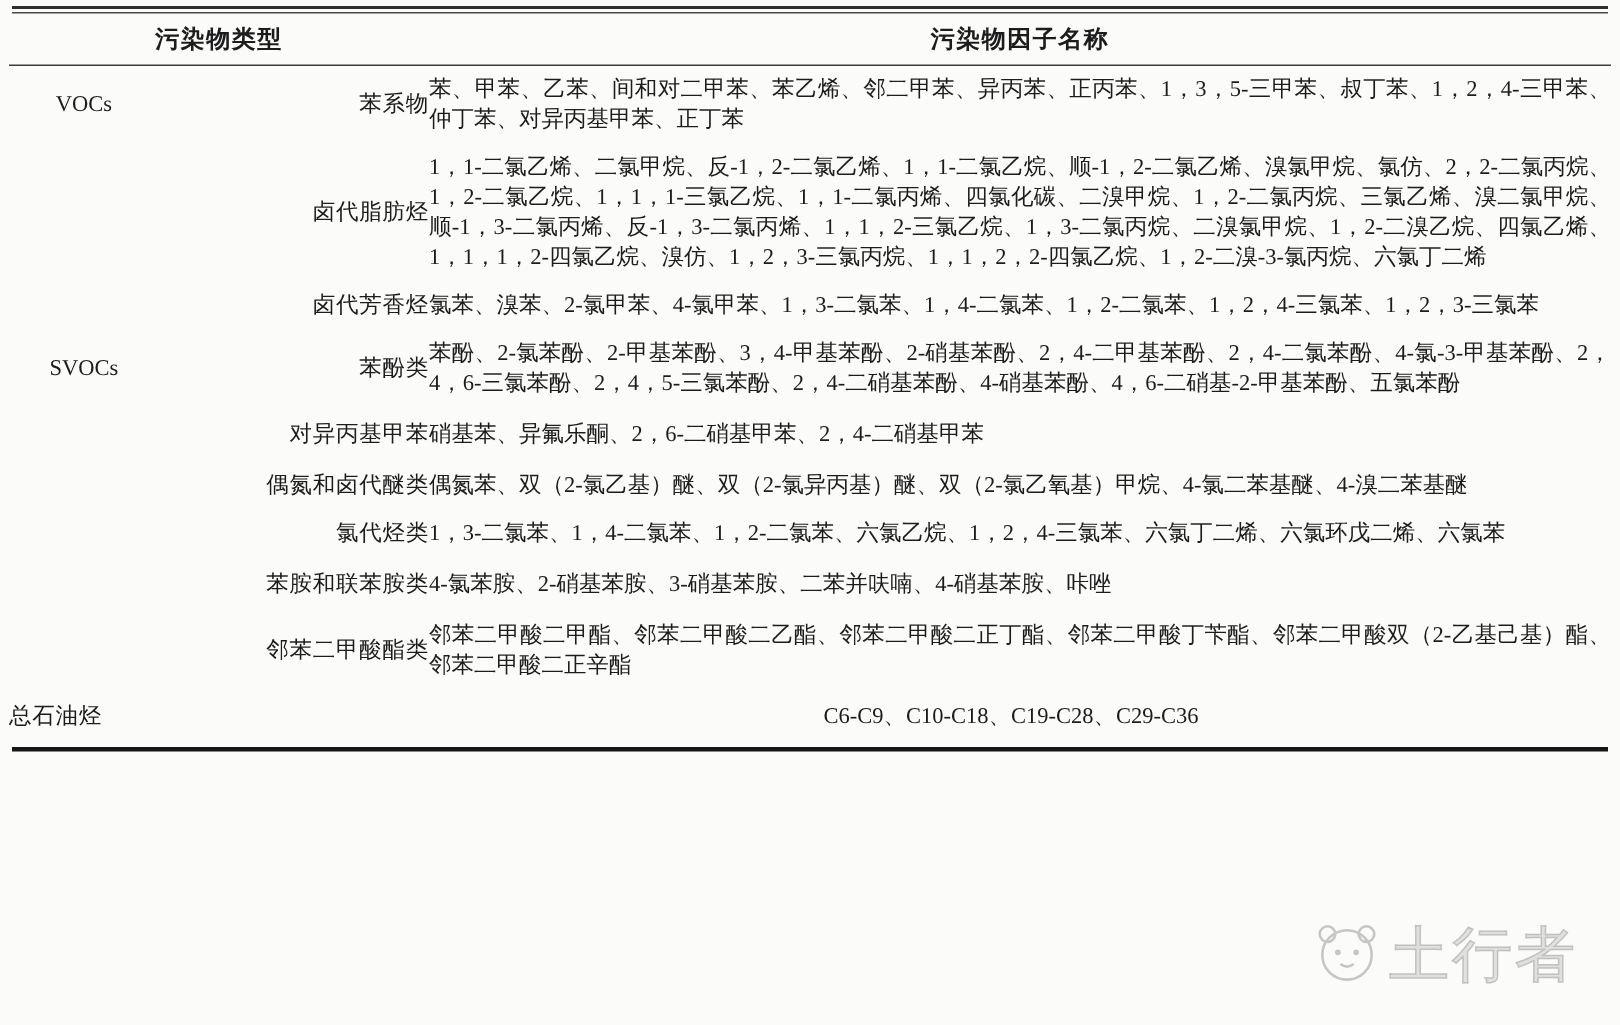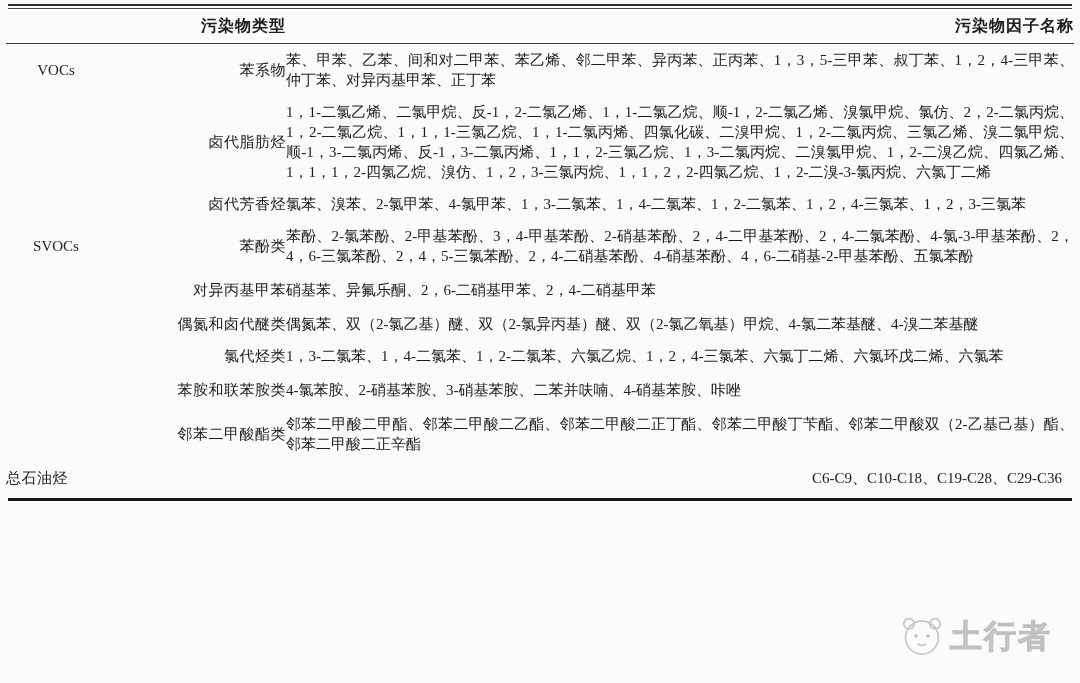--- a/index.html
+++ b/index.html
@@ -24,21 +24,21 @@
   table.ptable{
     width:100%;
     border-collapse:collapse;
     table-layout:fixed;
   }
   table.ptable th{
     font-size:16px;
     font-weight:bold;
     padding:7px 0 6px 0;
     border-bottom:1px solid #3c3c3c;
-    text-align:right;
+    text-align:center;
     letter-spacing:1px;
   }
   col.c-cat{width:100px;}
   col.c-sub{width:180px;}
   table.ptable td{
     vertical-align:middle;
     font-size:15px;
     line-height:20px;
     padding:6px 0;
   }
@@ -57,36 +57,36 @@
     padding-left:2px;
     padding-right:12px;
   }
   tr.single td{padding:8px 0;}
   tr.single td.fac{padding-right:12px;}
   td.tph{
     text-align:left;
     font-size:15px;
     letter-spacing:0.5px;
   }
-  td.center{text-align:right;padding-right:0;font-family:Liberation Serif, serif;}
+  td.center{text-align:center;padding-right:0;font-family:Liberation Serif, serif;}
   .botrule{height:3px;background:#161616;margin:2px 2px 0 2px;}
 
   .watermark{
     position:absolute;
     right:28px;
     bottom:18px;
     display:flex;
     align-items:center;
     gap:2px;
     pointer-events:none;
     opacity:0.75;
   }
   .watermark .wm-text{
-    font-size:32px;
-    font-weight:bold;
+    font-size:40px;
+    font-weight:normal;
     color:rgba(185,185,185,0.55);
     -webkit-text-stroke:1px rgba(160,160,160,0.8);
     letter-spacing:2px;
     font-family:"Liberation Serif","DejaVu Serif",serif;
   }
 </style>
 </head>
 <body>
 
 <div class="page">

